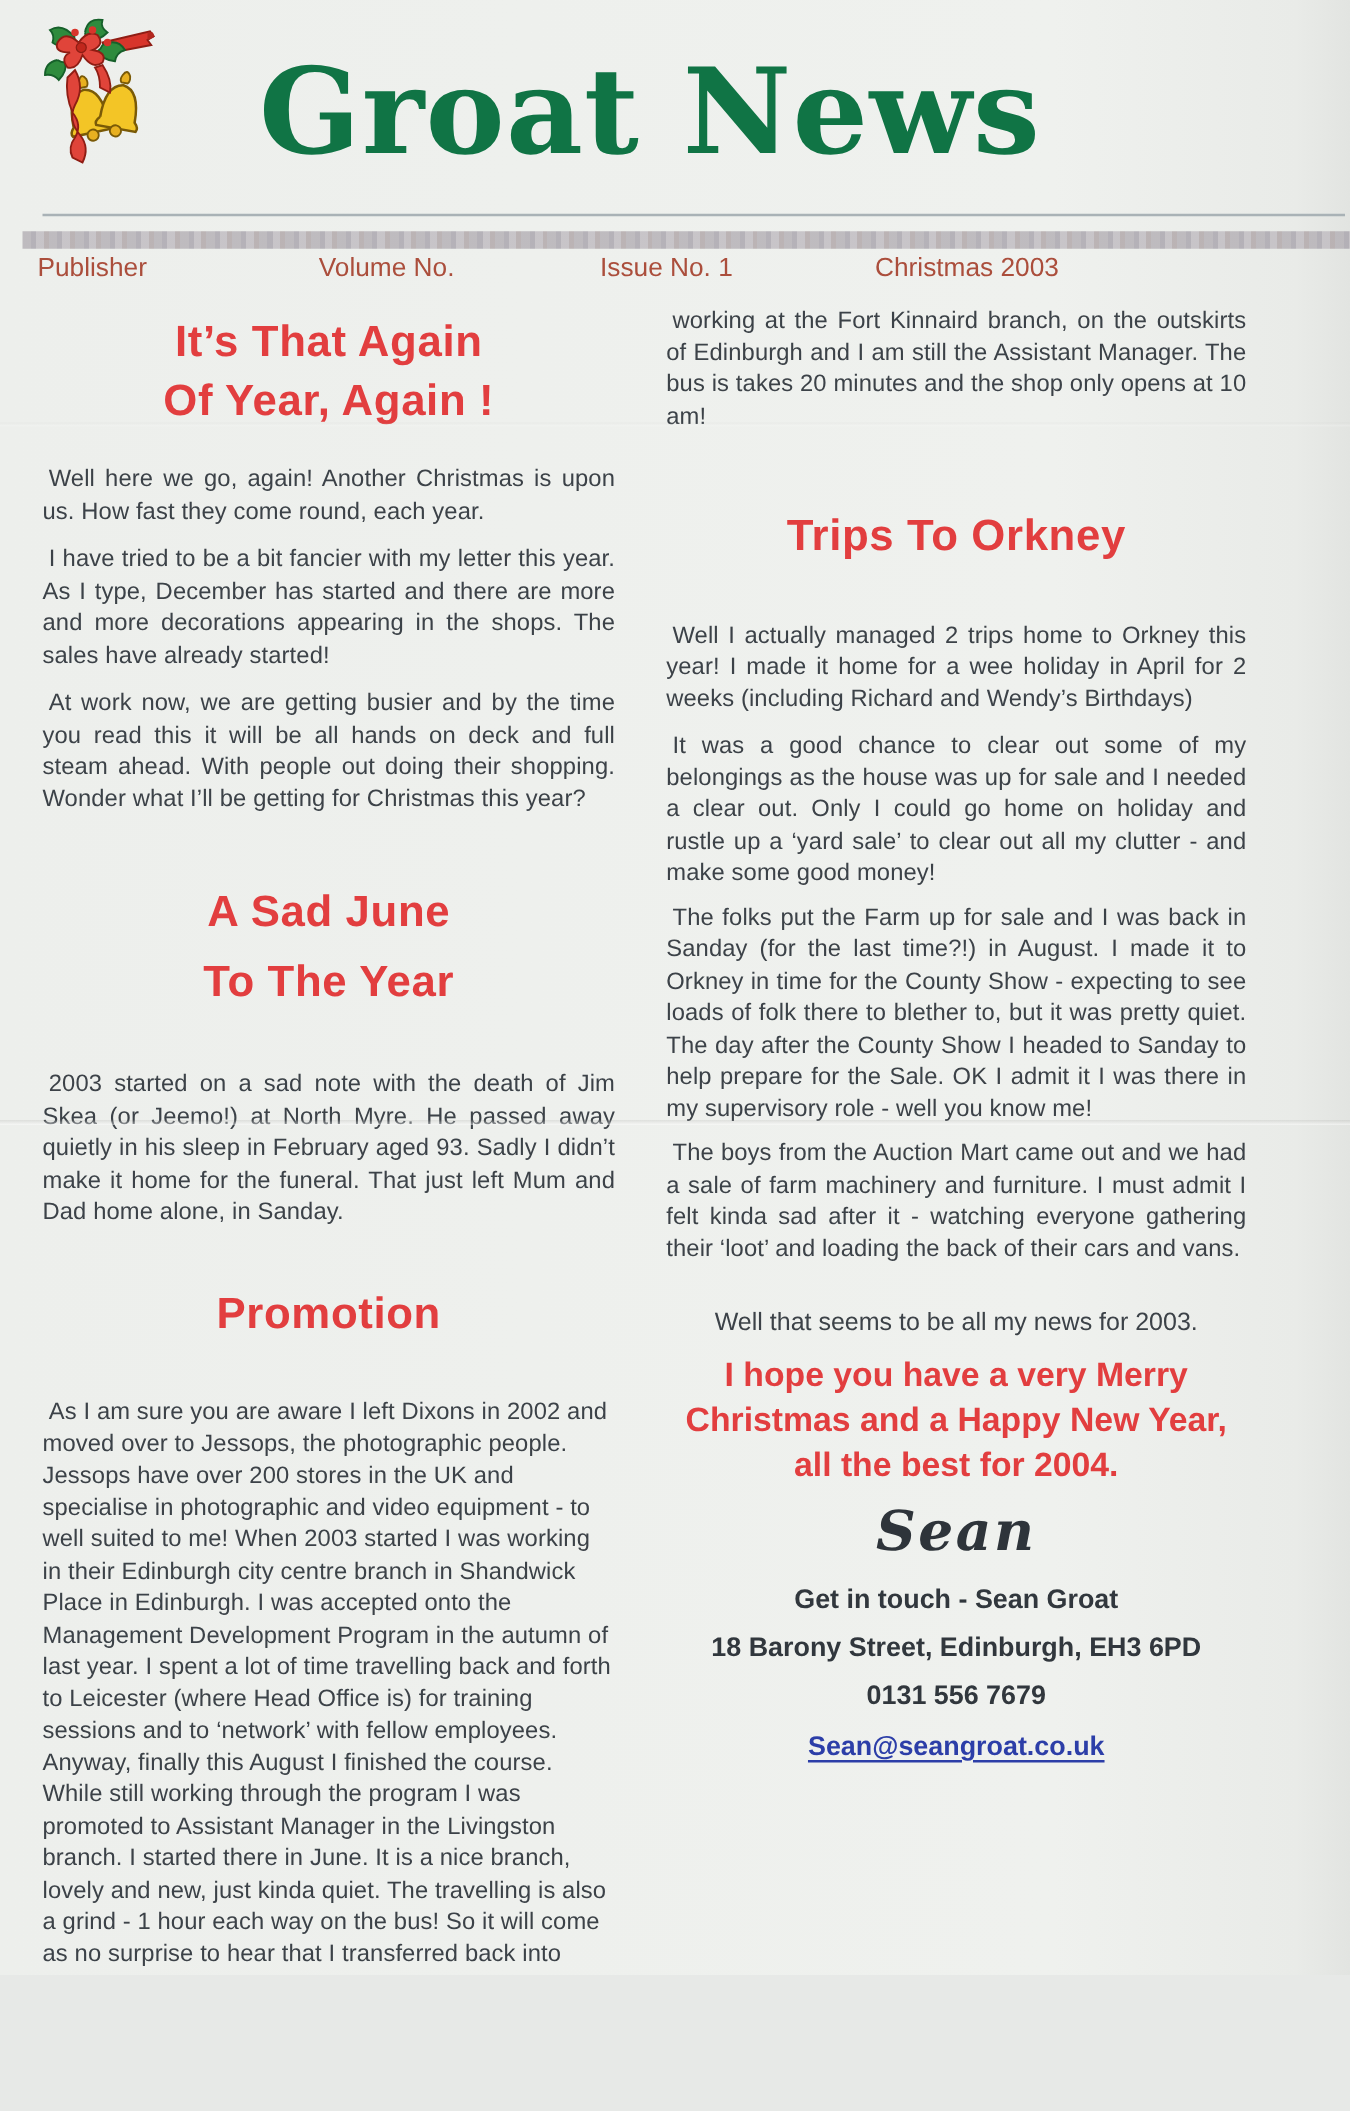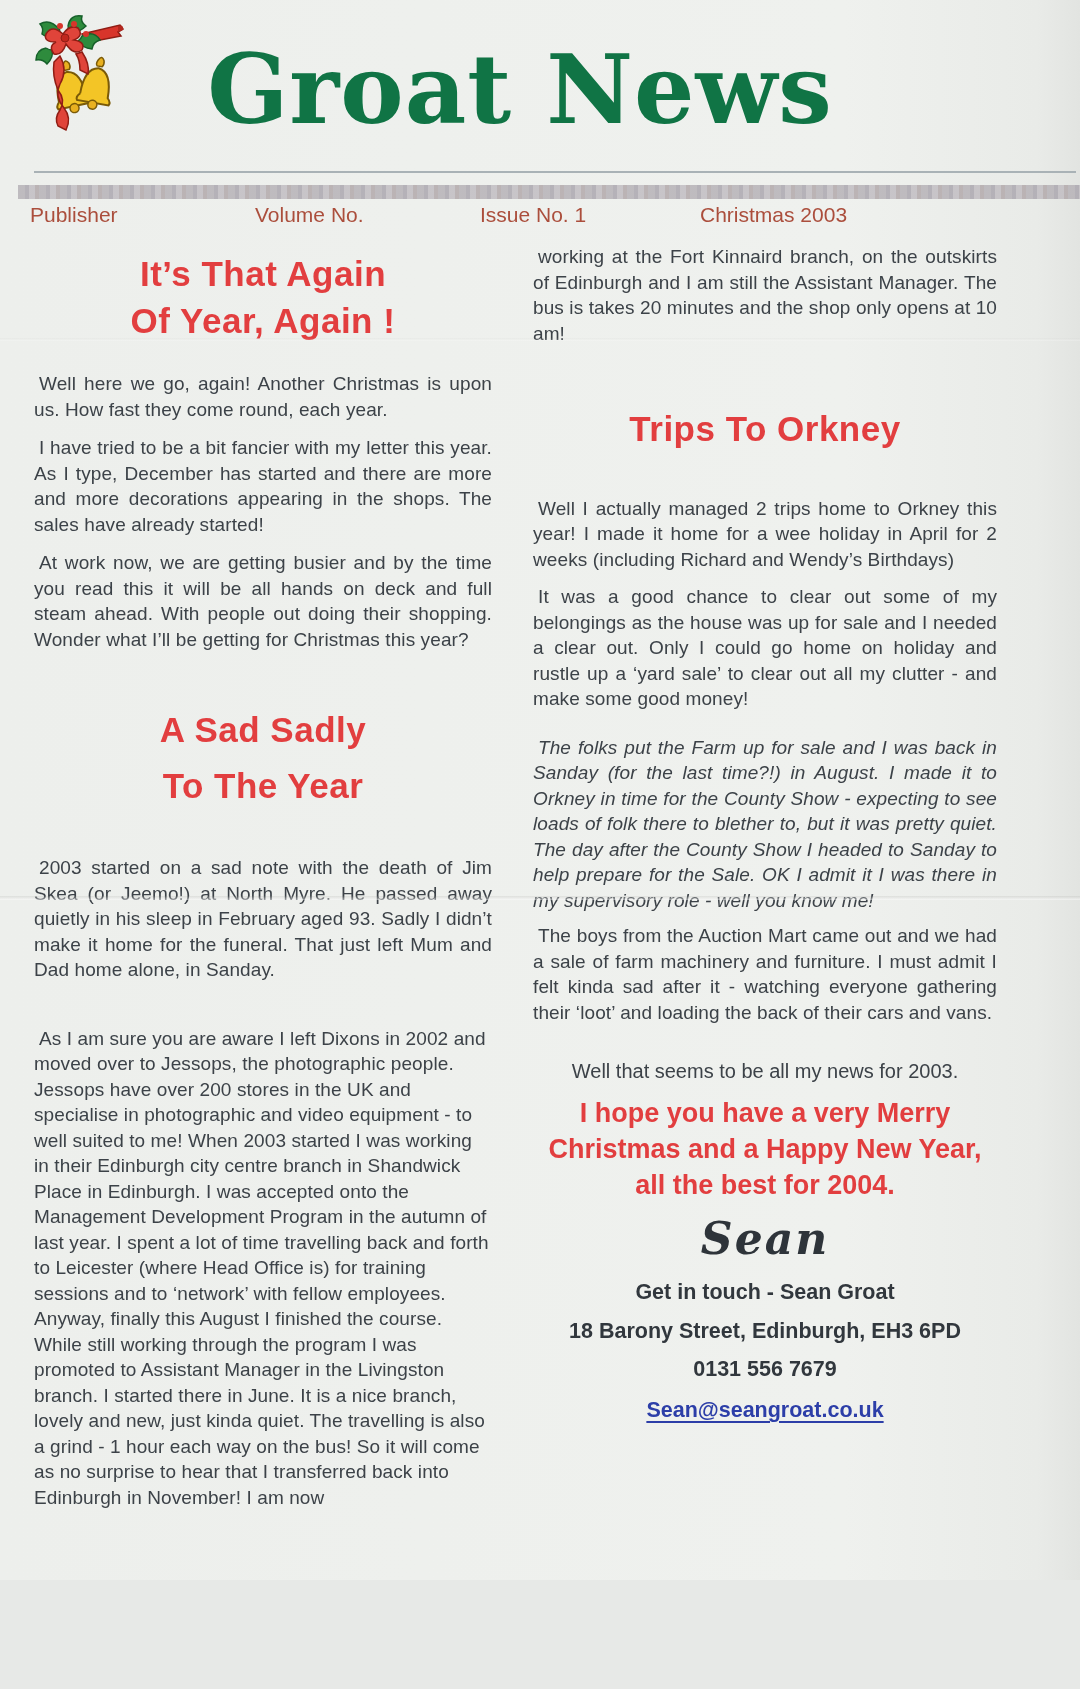--- a/index.html
+++ b/index.html
@@ -68,21 +68,21 @@
   .s2-h{ margin-top:50px; }
   .s2-p{ margin-top:41px; }
   .s3-h{ margin-top:45px; }
   .s3-p{ margin-top:43px; }
 
   
   .r-p0{ margin-top:13px; }
   .r-h{ margin-top:60px; }
   .r-p1{ margin-top:43px; }
   .r-p2{ margin-top:12px; }
-  .r-p3{ margin-top:23px;font-style:italic; }
+  .r-p3{ margin-top:10px; }
   .r-p4{ margin-top:10px; }
 
   .news-line{ margin-top:35px; text-align:center; font-size:20px; color:#3c4248; }
   .wish{
     margin-top:12px; text-align:center;
     color:#e23e3f; font-weight:bold; font-size:27px; line-height:36px;
   }
   .signature{
     margin-top:10px; text-align:center;
     font-family:"DejaVu Serif", serif; font-style:italic; font-weight:bold;
@@ -166,25 +166,26 @@
     <div class="col-left">
       <div class="red-heading s1-h">
         <div>It’s That Again</div>
         <div>Of Year, Again !</div>
       </div>
       <p class="body s1-p1">Well here we go, again! Another Christmas is upon us. How fast they come round, each year.</p>
       <p class="body s1-p2">I have tried to be a bit fancier with my letter this year. As I type, December has started and there are more and more decorations appearing in the shops. The sales have already started!</p>
       <p class="body s1-p3">At work now, we are getting busier and by the time you read this it will be all hands on deck and full steam ahead. With people out doing their shopping. Wonder what I’ll be getting for Christmas this year?</p>
 
       <div class="red-heading lh-wide s2-h">
-        <div>A Sad Sadly</div>
+        <div>A Sad June</div>
         <div>To The Year</div>
       </div>
       <p class="body s2-p">2003 started on a sad note with the death of Jim Skea (or Jeemo!) at North Myre. He passed away quietly in his sleep in February aged 93. Sadly I didn’t make it home for the funeral. That just left Mum and Dad home alone, in Sanday.</p>
 
+      <div class="red-heading s3-h">Promotion</div>
       <p class="body ragged s3-p">As I am sure you are aware I left Dixons in 2002 and moved over to Jessops, the photographic people. Jessops have over 200 stores in the UK and specialise in photographic and video equipment - to well suited to me! When 2003 started I was working in their Edinburgh city centre branch in Shandwick Place in Edinburgh. I was accepted onto the Management Development Program in the autumn of last year. I spent a lot of time travelling back and forth to Leicester (where Head Office is) for training sessions and to ‘network’ with fellow employees. Anyway, finally this August I finished the course. While still working through the program I was promoted to Assistant Manager in the Livingston branch. I started there in June. It is a nice branch, lovely and new, just kinda quiet. The travelling is also a grind - 1 hour each way on the bus! So it will come as no surprise to hear that I transferred back into Edinburgh in November! I am now</p>
     </div>
 
     <div class="col-right">
       <p class="body r-p0">working at the Fort Kinnaird branch, on the outskirts of Edinburgh and I am still the Assistant Manager. The bus is takes 20 minutes and the shop only opens at 10 am!</p>
 
       <div class="red-heading r-h">Trips To Orkney</div>
       <p class="body r-p1">Well I actually managed 2 trips home to Orkney this year! I made it home for a wee holiday in April for 2 weeks (including Richard and Wendy’s Birthdays)</p>
       <p class="body r-p2">It was a good chance to clear out some of my belongings as the house was up for sale and I needed a clear out. Only I could go home on holiday and rustle up a ‘yard sale’ to clear out all my clutter - and make some good money!</p>
       <p class="body r-p3">The folks put the Farm up for sale and I was back in Sanday (for the last time?!) in August. I made it to Orkney in time for the County Show - expecting to see loads of folk there to blether to, but it was pretty quiet. The day after the County Show I headed to Sanday to help prepare for the Sale. OK I admit it I was there in my supervisory role - well you know me!</p>

